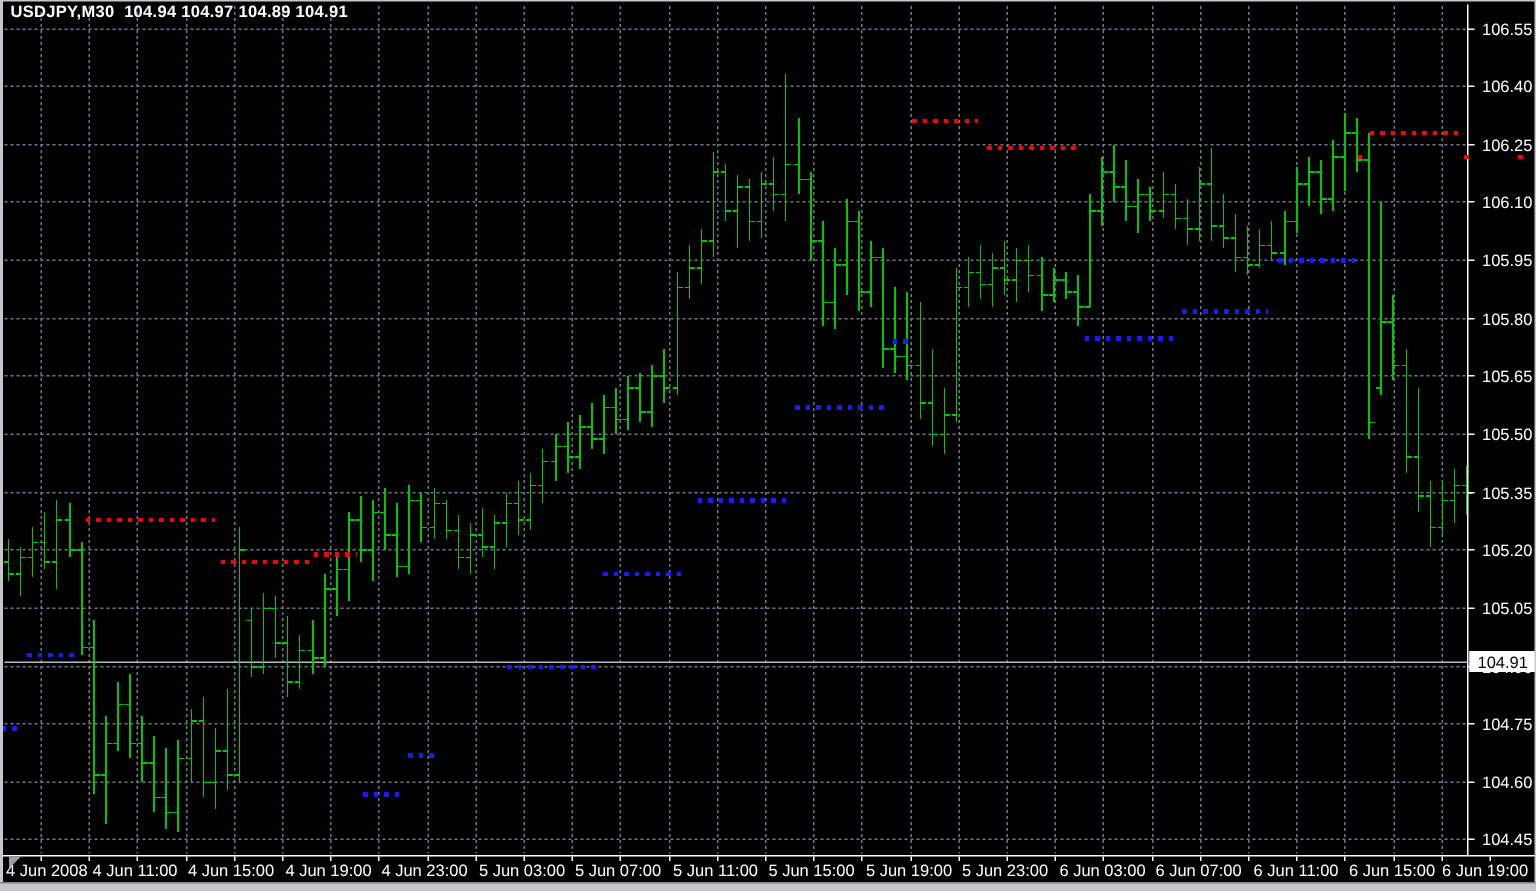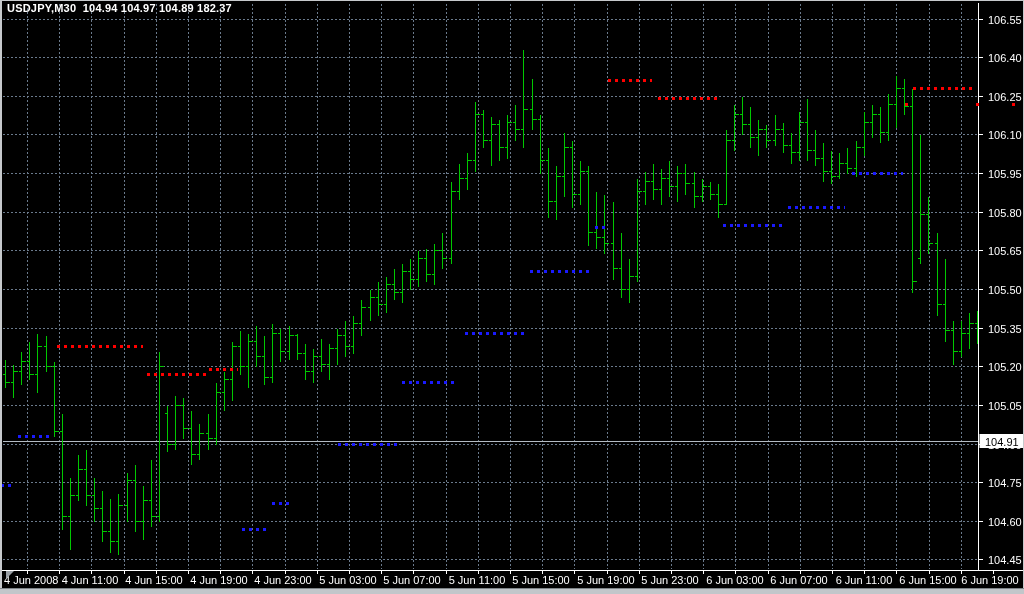--- a/index.html
+++ b/index.html
@@ -541,18 +541,18 @@
         <line x1="338" y1="444.5" x2="397" y2="444.5" stroke="#1a1aff" stroke-width="3" stroke-dasharray="3 4" shape-rendering="crispEdges"></line>
         <line x1="402" y1="382.5" x2="455" y2="382.5" stroke="#1a1aff" stroke-width="3" stroke-dasharray="3 4" shape-rendering="crispEdges"></line>
         <line x1="465" y1="333.5" x2="528" y2="333.5" stroke="#1a1aff" stroke-width="3" stroke-dasharray="3 4" shape-rendering="crispEdges"></line>
         <line x1="530" y1="271.5" x2="590" y2="271.5" stroke="#1a1aff" stroke-width="3" stroke-dasharray="3 4" shape-rendering="crispEdges"></line>
         <line x1="595" y1="227.5" x2="608" y2="227.5" stroke="#1a1aff" stroke-width="3" stroke-dasharray="3 4" shape-rendering="crispEdges"></line>
         <line x1="723" y1="225.5" x2="783" y2="225.5" stroke="#1a1aff" stroke-width="3" stroke-dasharray="3 4" shape-rendering="crispEdges"></line>
         <line x1="788" y1="207.5" x2="845" y2="207.5" stroke="#1a1aff" stroke-width="3" stroke-dasharray="3 4" shape-rendering="crispEdges"></line>
         <line x1="852" y1="173.5" x2="903" y2="173.5" stroke="#1a1aff" stroke-width="3" stroke-dasharray="3 4" shape-rendering="crispEdges"></line>
       </g>
     </svg>
-  <div id="chart-title">USDJPY,M30  104.94 104.97 104.89 182.37</div>
+  <div id="chart-title">USDJPY,M30  104.94 104.97 104.89 104.91</div>
   <div id="frame-left"></div>
   <div id="frame-top"></div>
   <div id="frame-right"></div>
   <div id="frame-bottom"></div>
 </div>
 
 </body></html>

